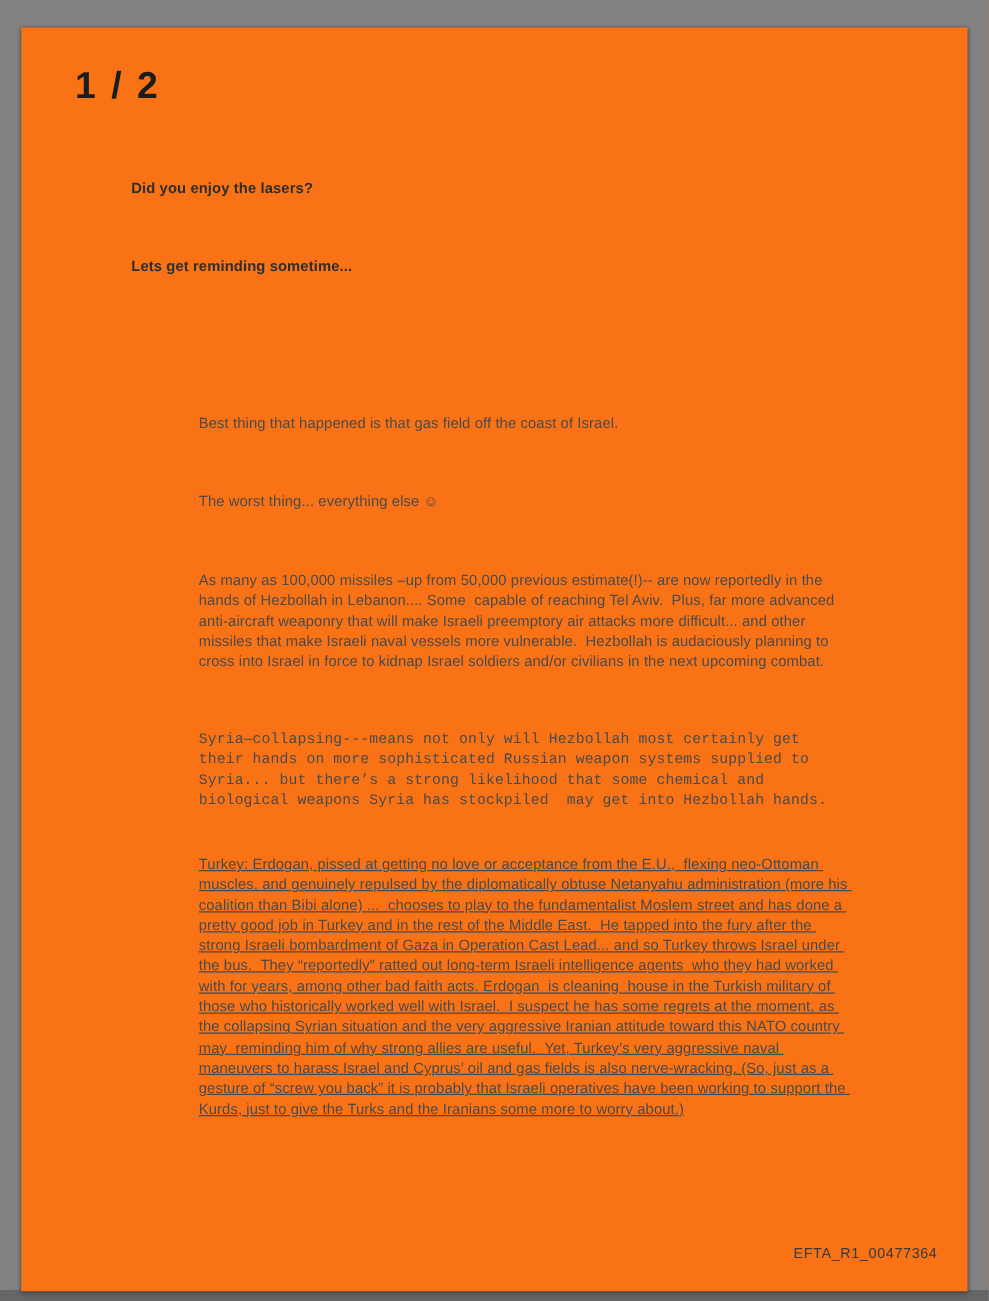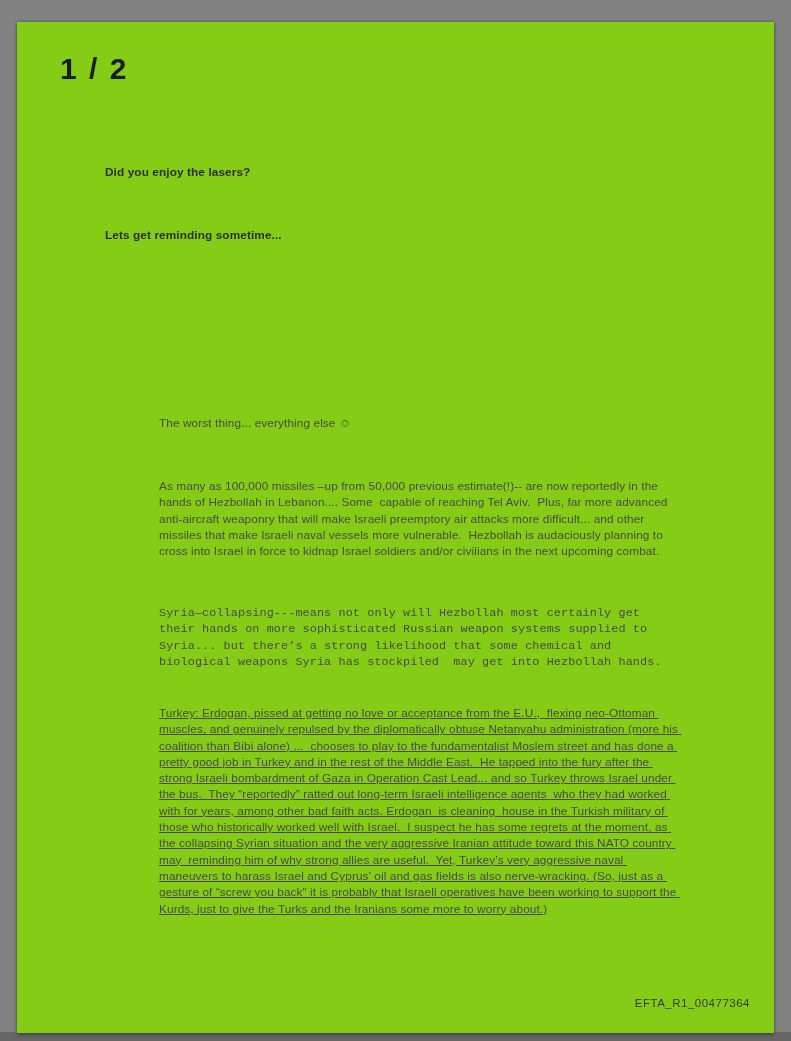--- a/index.html
+++ b/index.html
@@ -17,39 +17,38 @@
   .bottom-strip {
     position: absolute;
     left: 0; top: 1032px;
     width: 791px; height: 9px;
     background: #666666;
   }
   .page-surface {
     position: absolute;
     left: 17px; top: 22px;
     width: 757px; height: 1011px;
-    background: #84cc16;
+    background: #f97316;
     box-shadow: 0 0 3px rgba(0,0,0,0.35), 0 2px 4px rgba(0,0,0,0.25);
   }
   .page-indicator {
     position: absolute;
     left: 43px; top: 30px;
     font-size: 30px;
     font-weight: 700;
     letter-spacing: 2px;
     color: #1c1c1c;
   }
   .para {
     position: absolute;
     font-size: 11.8px;
     line-height: 16.3px;
     color: #4a4a4a;
     white-space: pre-wrap;
     letter-spacing: 0.1px;
-    margin-top: 22px;
   }
   .indent-0 { left: 88px; }
   .indent-1 { left: 142px; width: 524px; }
   .heading { font-weight: 700; color: #2e2e2e; }
   .p0 { top: 120px; }
   .p1 { top: 183px; }
   .p2 { top: 246px; }
   .p3 { top: 308px; }
   .p4 { top: 371px; }
   .p5 { top: 434px; }
@@ -79,20 +78,21 @@
 
   <div class="page-surface">
 
     <div class="page-indicator">1 / 2</div>
 
     <div class="para indent-0 heading p0">Did you enjoy the lasers?</div>
 
     <div class="para indent-0 heading p1">Lets get reminding sometime...</div>
 
 
+    <div class="para indent-1 p3">Best thing that happened is that gas field off the coast of Israel.</div>
 
     <div class="para indent-1 p4">The worst thing... everything else ☺</div>
 
     <div class="para indent-1 p5">As many as 100,000 missiles –up from 50,000 previous estimate(!)-- are now reportedly in the hands of Hezbollah in Lebanon.... Some  capable of reaching Tel Aviv.  Plus, far more advanced anti-aircraft weaponry that will make Israeli preemptory air attacks more difficult... and other missiles that make Israeli naval vessels more vulnerable.  Hezbollah is audaciously planning to cross into Israel in force to kidnap Israel soldiers and/or civilians in the next upcoming combat.</div>
 
     <div class="para indent-1 p6">Syria—collapsing---means not only will Hezbollah most certainly get their hands on more sophisticated Russian weapon systems supplied to Syria... but there’s a strong likelihood that some chemical and biological weapons Syria has stockpiled  may get into Hezbollah hands.</div>
 
     <div class="para indent-1 p7">Turkey: Erdogan, pissed at getting no love or acceptance from the E.U.,  flexing neo-Ottoman muscles, and genuinely repulsed by the diplomatically obtuse Netanyahu administration (more his coalition than Bibi alone) ...  chooses to play to the fundamentalist Moslem street and has done a pretty good job in Turkey and in the rest of the Middle East.  He tapped into the fury after the strong Israeli bombardment of Gaza in Operation Cast Lead... and so Turkey throws Israel under the bus.  They “reportedly” ratted out long-term Israeli intelligence agents  who they had worked with for years, among other bad faith acts. Erdogan  is cleaning  house in the Turkish military of those who historically worked well with Israel.  I suspect he has some regrets at the moment, as the collapsing Syrian situation and the very aggressive Iranian attitude toward this NATO country may  reminding him of why strong allies are useful.  Yet, Turkey’s very aggressive naval maneuvers to harass Israel and Cyprus’ oil and gas fields is also nerve-wracking. (So, just as a gesture of “screw you back” it is probably that Israeli operatives have been working to support the Kurds, just to give the Turks and the Iranians some more to worry about.)</div>
 
     <div class="stamp-small">EFTA_R1_00477364</div>

